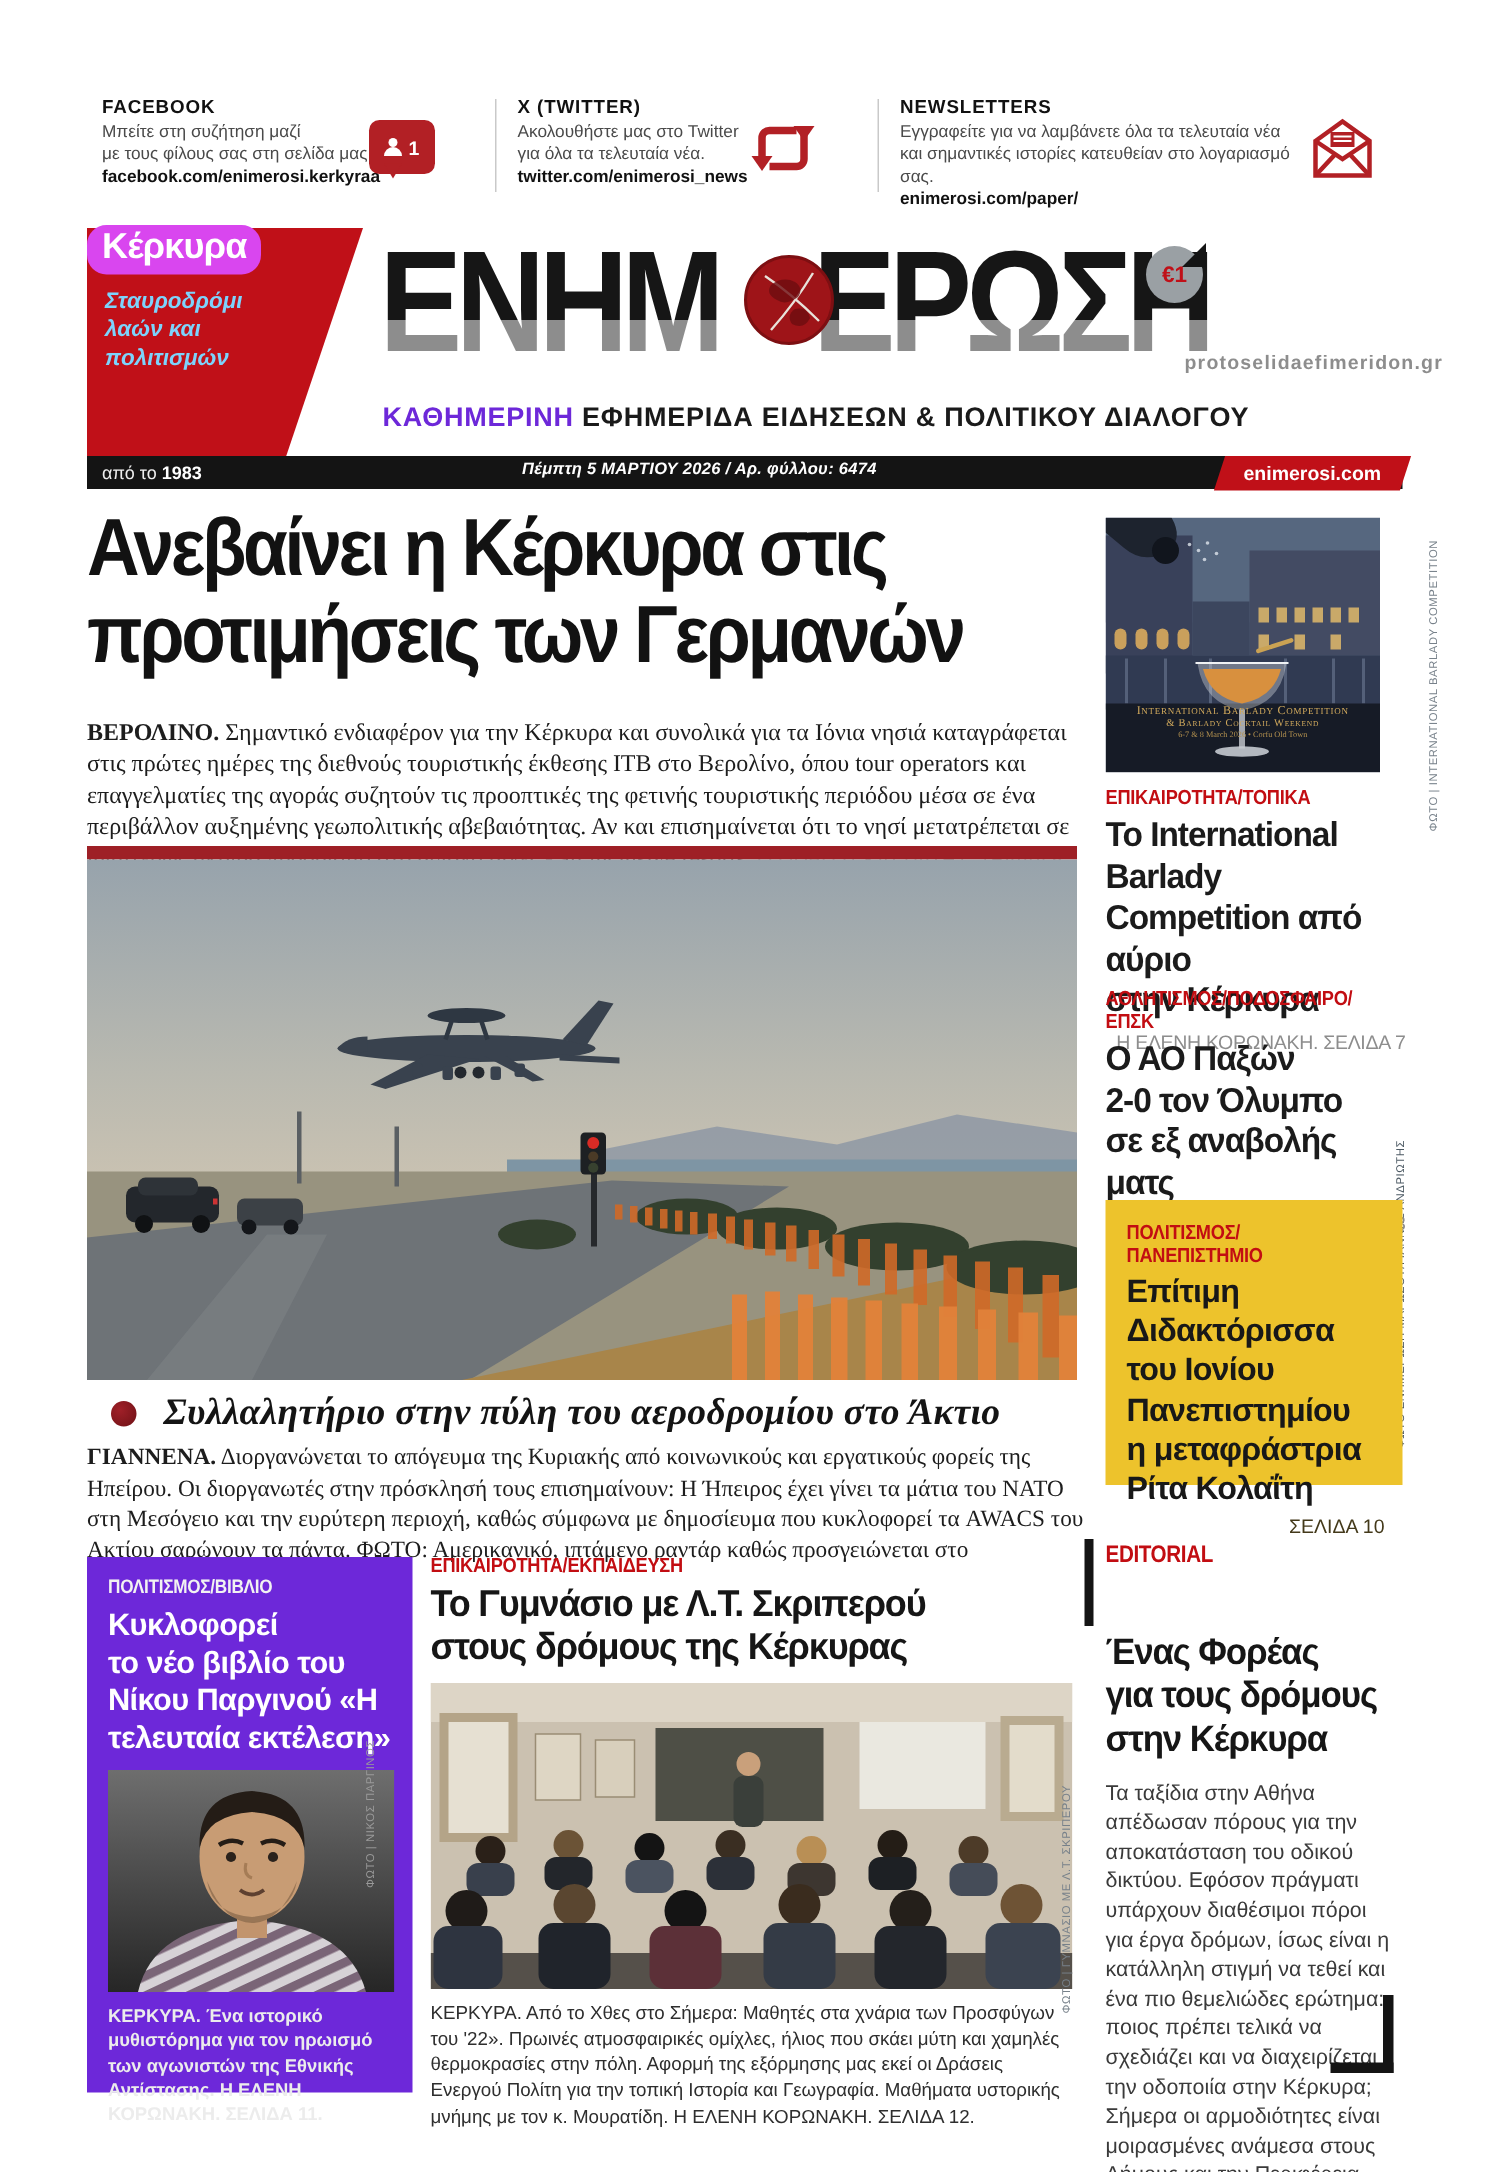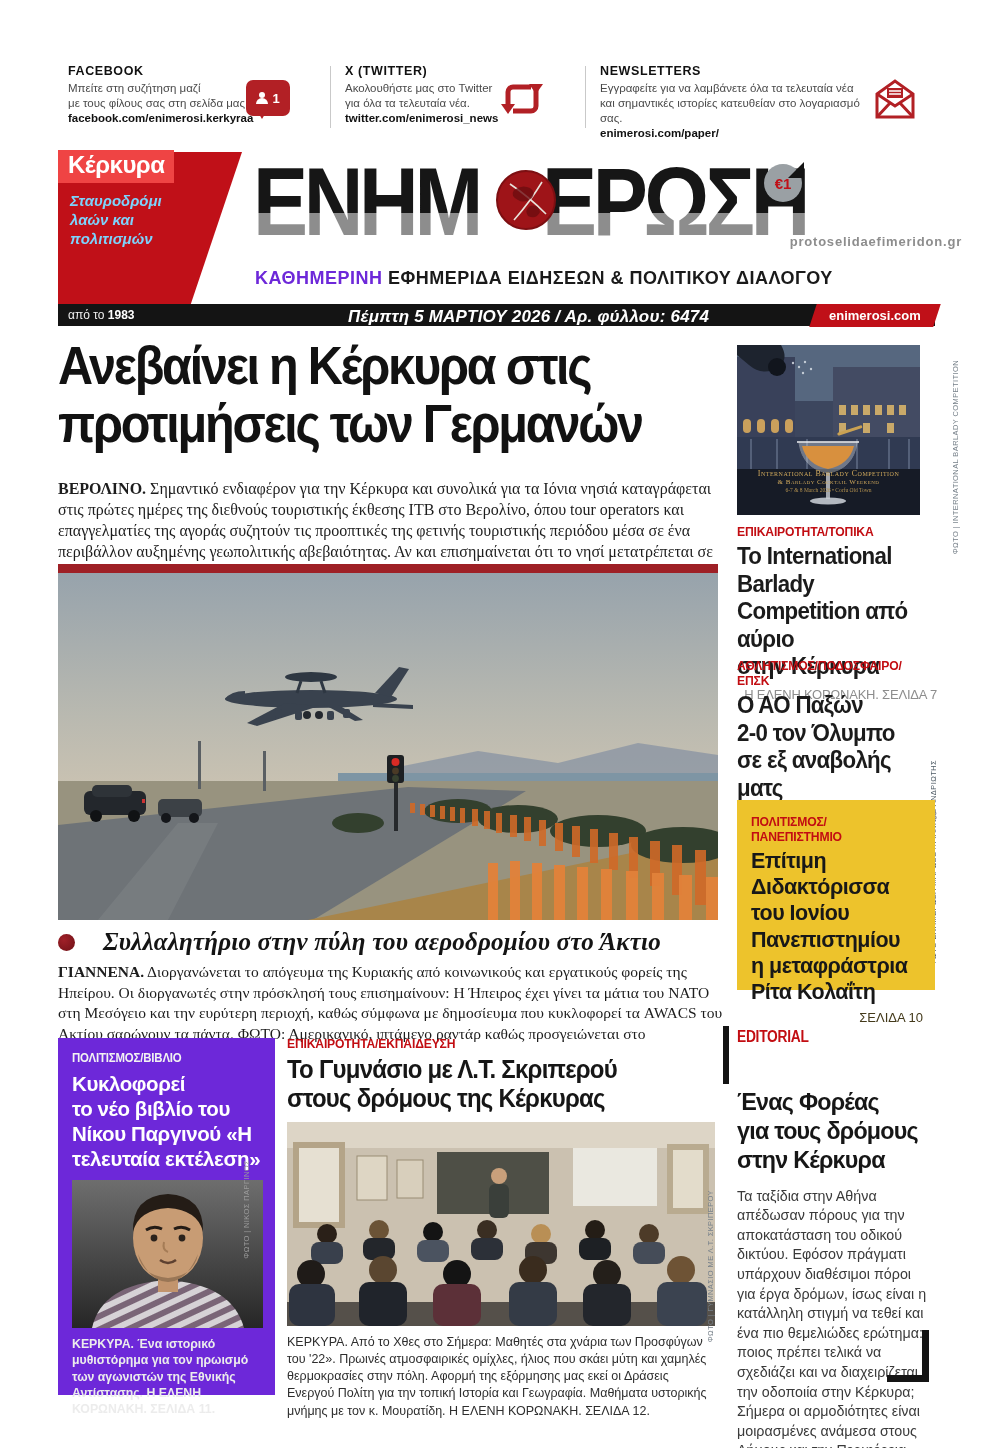--- a/index.html
+++ b/index.html
@@ -18,41 +18,41 @@
               display:flex; align-items:center; justify-content:center; gap:4px; }
   .fb-badge:after { content:""; position:absolute; left:10px; bottom:-9px; border:6px solid transparent; border-top:10px solid #b22025; }
   .fb-person { width:12px; height:12px; position:relative; }
   .fb-person:before { content:""; position:absolute; left:3px; top:0; width:6px; height:6px; border-radius:50%; background:#fff; }
   .fb-person:after { content:""; position:absolute; left:0; top:6px; width:12px; height:6px; border-radius:6px 6px 0 0; background:#fff; }
   .fb-count { color:#fff; font-size:13px; font-weight:700; }
 
   
   .region-block { position:absolute; left:58px; top:152px; width:184px; height:153px; background:#c01018;
                   clip-path:polygon(0 0, 100% 0, 72% 100%, 0 100%); }
-  .region-name { position:absolute; left:0; top:0; background:#ef4444; color:#fff; font-weight:700; font-size:24px;
-                 padding:1px 10px 4px 10px; letter-spacing:-0.5px; }
+  .region-name { position:absolute; left:0; top:0; background:#d946ef; color:#fff; font-weight:700; font-size:24px;
+                 padding:1px 10px 4px 10px; letter-spacing:-0.5px;border-radius:13px; }
   .region-tag { position:absolute; left:12px; top:40px; width:110px; color:#7dd3fc; font-weight:700; font-size:15px; line-height:1.25; font-style:italic; }
   .logo-row { position:absolute; left:253px; top:158px; display:flex; align-items:flex-end; }
   .logo-word { font-weight:800; font-size:96px; line-height:0.92; letter-spacing:-5px;
                background:linear-gradient(#161616 0 63%, #8d8d8d 63% 100%);
                -webkit-background-clip:text; background-clip:text; color:transparent;
                transform:scaleX(0.86); transform-origin:left bottom; }
   .logo-globe { width:60px; height:60px; margin:0 -14px 16px -20px; z-index:2; }
   .price-badge { position:absolute; left:764px; top:164px; width:38px; height:38px; border-radius:50%;
                  background:#9aa0a4; color:#c01018; font-weight:700; font-size:15px;
                  display:flex; align-items:center; justify-content:center; }
   .price-badge:after { content:""; position:absolute; right:-2px; top:-2px; width:0; height:0;
                  border-left:16px solid transparent; border-top:16px solid #141414; transform:rotate(90deg); }
   .mast-subtitle { position:absolute; left:255px; top:268px; font-weight:700; font-size:18px; letter-spacing:.5px; }
   .mast-subtitle .hl { color:#6d28d9; }
   .site-note { position:absolute; right:38px; top:234px; font-weight:700; font-size:13px; letter-spacing:.8px; color:#8d8d8d; }
   .date-bar { position:absolute; left:58px; top:304px; width:877px; height:22px; background:#141414; color:#fff; }
   .since { position:absolute; left:10px; top:4px; font-size:12px; color:#eee; }
   .since b { font-weight:700; color:#fff; }
-  .date-line { position:absolute; left:290px; top:3px; font-size:17px; font-weight:700; font-style:italic; letter-spacing:.2px; }
+  .date-line { position:absolute; left:290px; top:3px; font-size:11px; font-weight:700; font-style:italic; letter-spacing:.2px; }
   .web-badge { position:absolute; right:-2px; top:0; height:23px; background:#c01018; transform:skewX(-18deg);
                display:flex; align-items:center; padding:0 16px; }
   .web-badge span { transform:skewX(18deg); font-weight:700; font-size:13px; color:#fff; }
 
   
   .main-headline { position:absolute; left:58px; top:336px; width:740px; font-weight:700; font-size:54px;
                    line-height:1.08; letter-spacing:-2.5px; color:#121212; transform:scaleX(0.9); transform-origin:left top; }
   .lead-body { position:absolute; left:58px; top:478px; width:662px; font-family:"Liberation Serif", serif;
                font-size:16px; line-height:1.32; color:#1d1d1d; }
   .lead-body .dl { font-weight:700; }
@@ -61,21 +61,21 @@
 
   
   .photo-main { position:absolute; left:58px; top:573px; width:660px; height:347px; overflow:hidden; background:#a9b0b4; }
   .vcredit { position:absolute; writing-mode:vertical-rl; transform:rotate(180deg);
              font-size:7.5px; letter-spacing:.4px; color:#77818a; white-space:nowrap; }
   .credit-main { right:62px; top:760px; color:#4d5a64; }
   .credit-bar { right:40px; top:360px; }
   .credit-school { left:706px; top:1190px; }
   .credit-book { left:242px; top:1160px; color:#9a9a9a; }
 
-  .aktio-head { position:absolute; left:58px; top:928px; display:flex; align-items:center; gap:28px;justify-content:flex-end; }
+  .aktio-head { position:absolute; left:74px; top:928px; display:flex; align-items:center; gap:18px;justify-content:flex-end; }
   .red-dot { width:17px; height:17px; border-radius:50%; background:radial-gradient(circle at 35% 35%, #a02028, #6e1116); }
   .aktio-title { font-family:"Liberation Serif", serif; font-weight:700; font-style:italic; font-size:25px; color:#141414; letter-spacing:.2px; }
   .aktio-body { position:absolute; left:58px; top:962px; width:665px; font-family:"Liberation Serif", serif;
                 font-size:15.5px; line-height:1.33; color:#1d1d1d; }
   .aktio-body .dl { font-weight:700; }
 
   
   .book-box { position:absolute; left:58px; top:1038px; width:217px; height:357px; background:#6d28d9; padding:12px 12px 10px 14px; }
   .book-kicker { color:#f2f2f2; font-weight:700; font-size:13px; letter-spacing:-0.2px; transform:scaleX(0.88); transform-origin:left; }
   .book-head { margin-top:6px; color:#fff; font-weight:700; font-size:20.5px; line-height:1.22; letter-spacing:-0.4px; }

